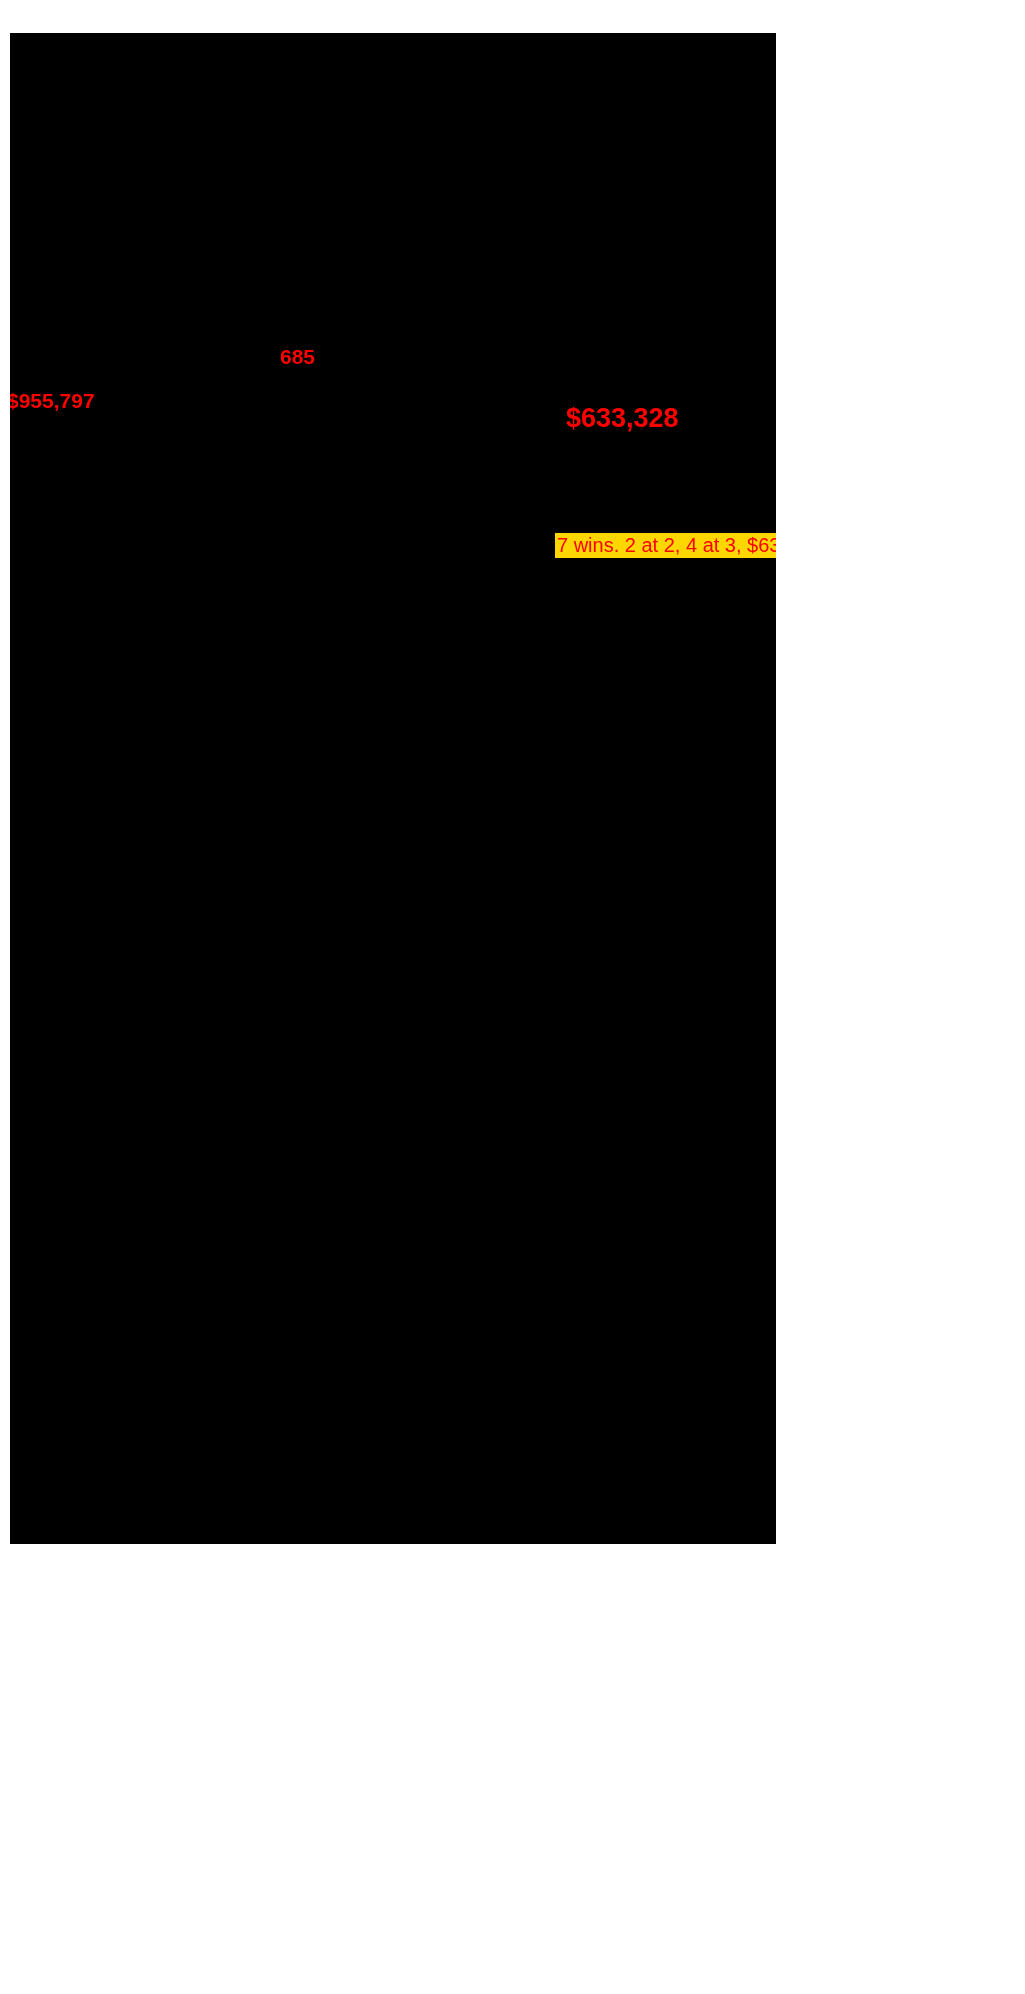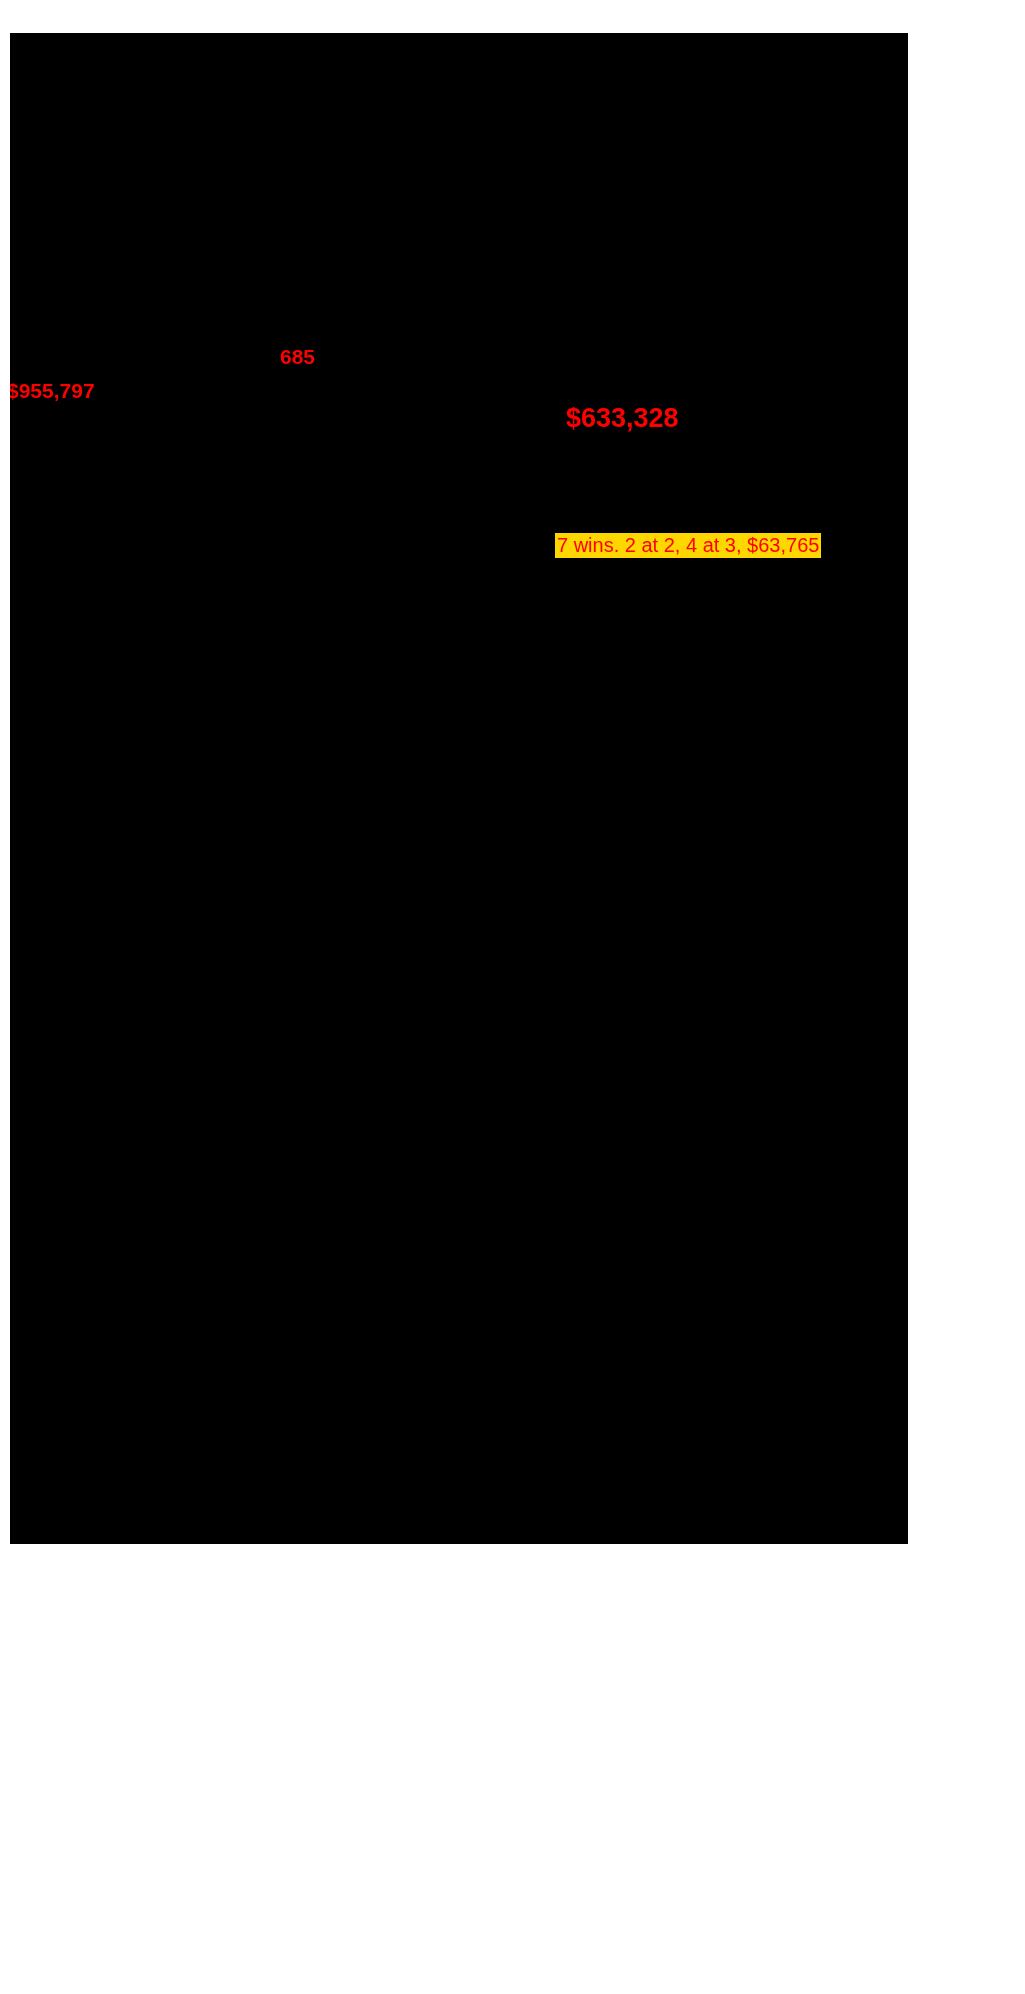--- a/index.html
+++ b/index.html
@@ -14,21 +14,21 @@
   #page {
     position: relative;
     width: 1025px;
     height: 1994px;
     background: #ffffff;
   }
   #canvas {
     position: absolute;
     left: 10px;
     top: 33px;
-    width: 898px;
+    width: 766px;
     height: 1511px;
     background: #000000;
     overflow: hidden;
   }
   .overlay-label {
     position: absolute;
     white-space: nowrap;
     font-family: "Liberation Sans", sans-serif;
   }
   .bold-red {
@@ -40,21 +40,21 @@
     background: #ffd700;
     font-weight: normal;
   }
   #label-count {
     left: 270px;
     top: 312px;
     font-size: 21px;
   }
   #label-amount-left {
     left: -3px;
-    top: 346px;
+    top: 356px;
     font-size: 21px;
   }
   #label-amount-right {
     left: 556px;
     top: 370px;
     font-size: 27px;
   }
   #label-wins {
     left: 545px;
     top: 500px;

